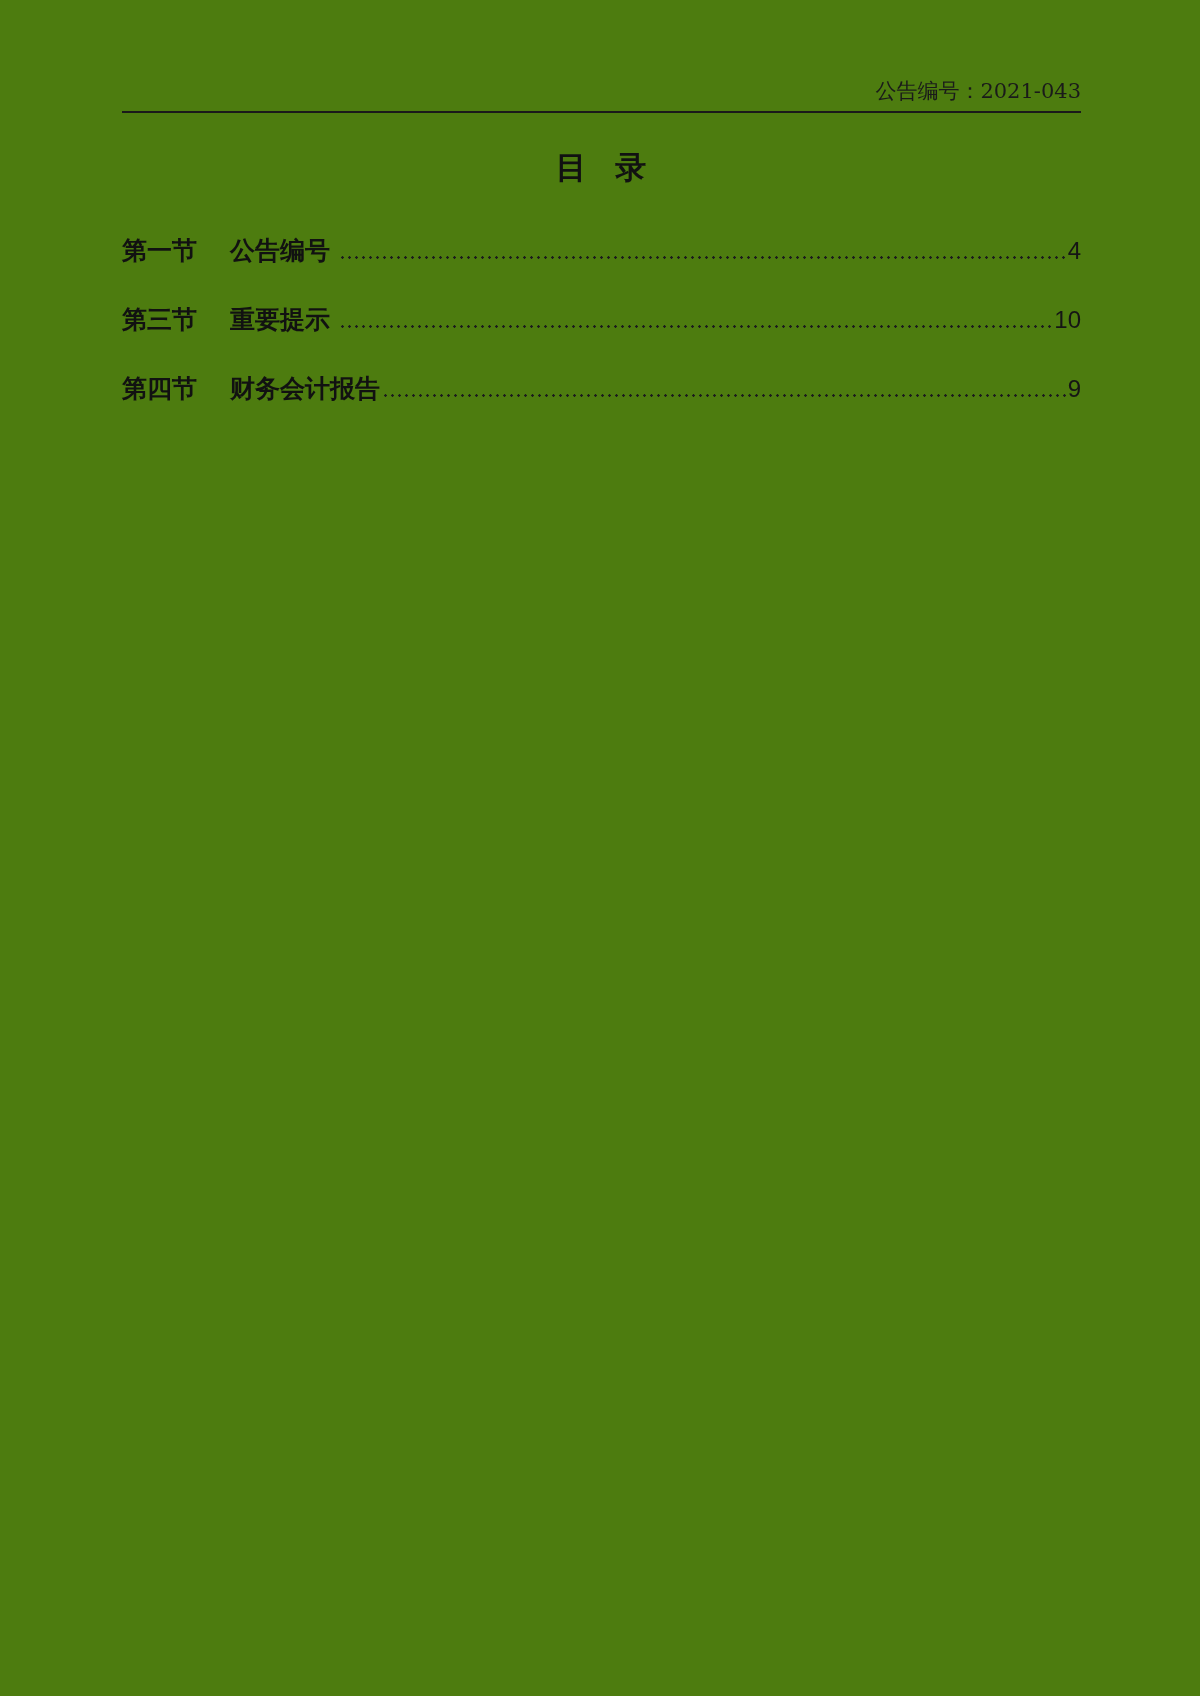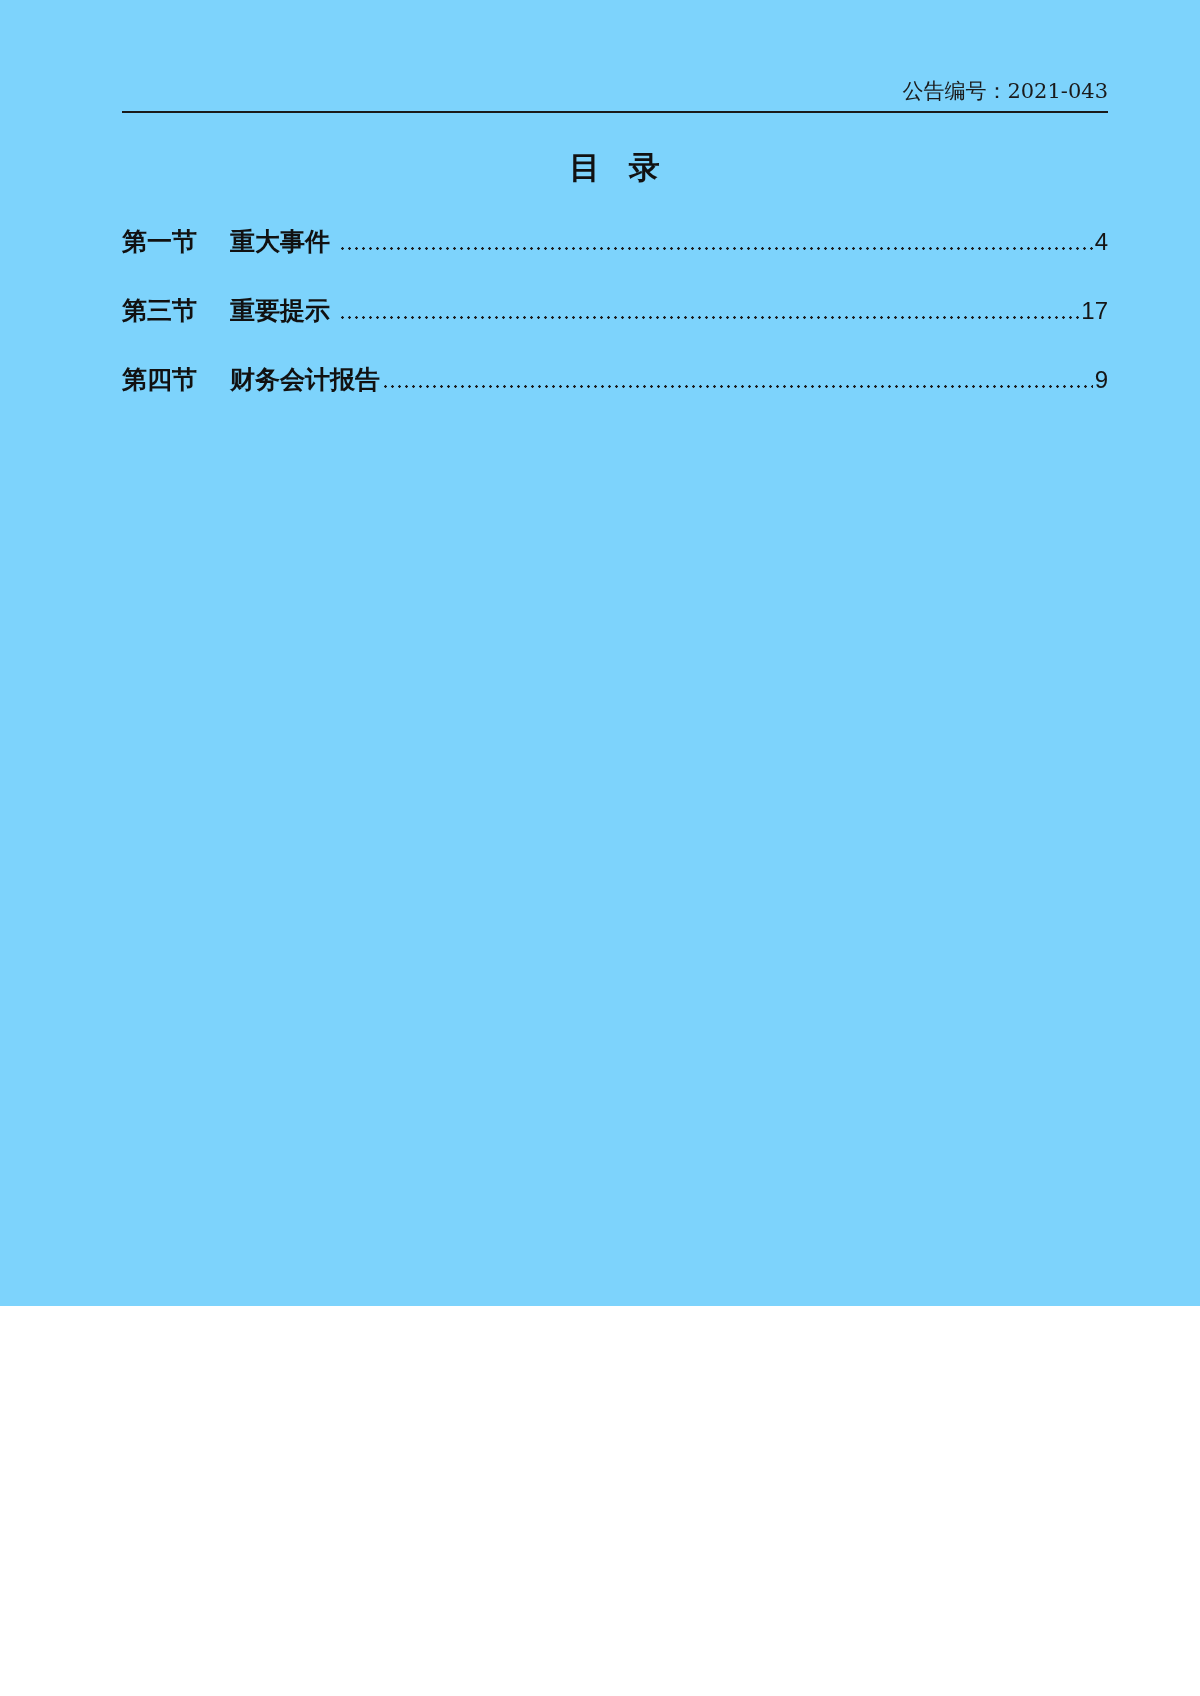--- a/index.html
+++ b/index.html
@@ -3,24 +3,24 @@
 <meta charset="utf-8">
 <style>
   html, body {
     margin: 0;
     padding: 0;
     background: #ffffff;
   }
   .page {
     position: relative;
     width: 1200px;
-    height: 1306px;
-    background: #7dd3fc;
+    height: 1696px;
+    background: #4d7c0f;
     box-sizing: border-box;
-    padding: 78px 92px 0 122px;
+    padding: 78px 119px 0 122px;
     font-family: "Liberation Sans", sans-serif;
     color: #111111;
   }
   .header {
     text-align: right;
     border-bottom: 2px solid #1a1a1a;
     padding-bottom: 7px;
   }
   .announcement-no {
     font-family: "DejaVu Serif", "Liberation Serif", serif;
@@ -34,21 +34,21 @@
     text-align: center;
     font-size: 31px;
     font-weight: 700;
     line-height: 50px;
     letter-spacing: 1px;
     word-spacing: 18px;
     white-space: pre;
     color: #111111;
   }
   .toc {
-    margin-top: 32px;
+    margin-top: 41px;
   }
   .toc-row {
     display: flex;
     flex-direction: row;
     align-items: baseline;
     line-height: 32px;
     margin-bottom: 36px;
     cursor: pointer;
   }
   .toc-row .sec {
@@ -89,31 +89,31 @@
   <div class="header">
     <span class="announcement-no">公告编号：2021-043</span>
   </div>
 
   <h1 class="toc-title">目 录</h1>
 
   <div class="toc">
 
     <div class="toc-row">
       <span class="sec">第一节</span>
-      <span class="ttl">重大事件 </span>
+      <span class="ttl">公告编号 </span>
       <span class="leader"></span>
       <span class="pg">4</span>
     </div>
 
 
     <div class="toc-row">
       <span class="sec">第三节</span>
       <span class="ttl">重要提示 </span>
       <span class="leader"></span>
-      <span class="pg">17</span>
+      <span class="pg">10</span>
     </div>
 
     <div class="toc-row">
       <span class="sec">第四节</span>
       <span class="ttl">财务会计报告</span>
       <span class="leader"></span>
       <span class="pg">9</span>
     </div>
 
   </div>

